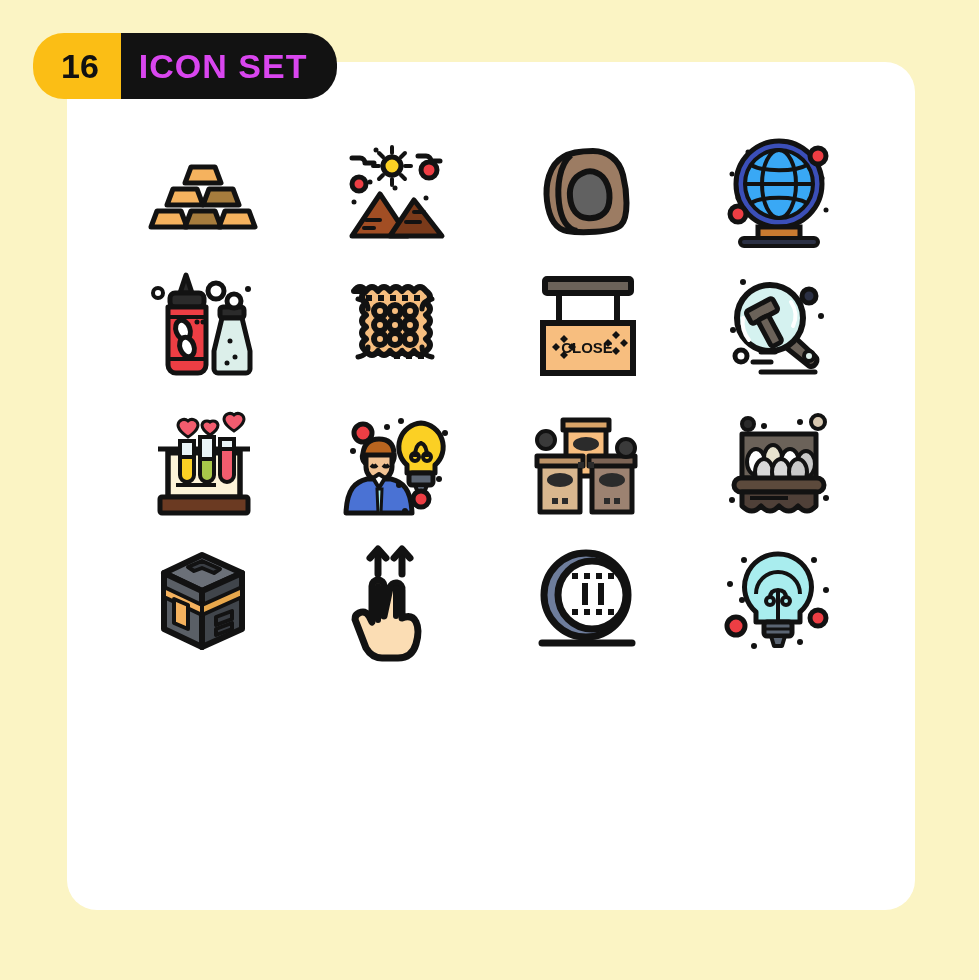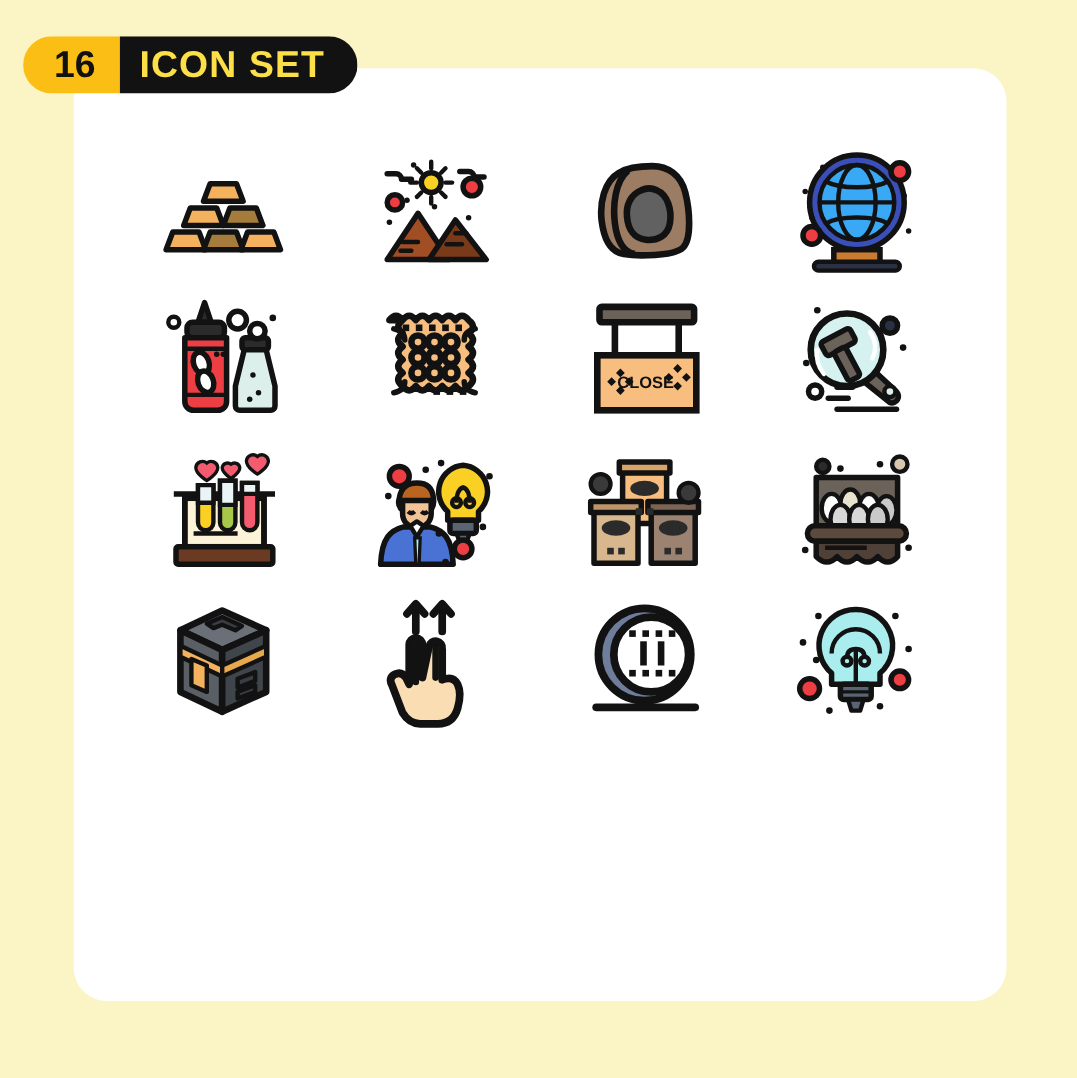--- a/index.html
+++ b/index.html
@@ -12,40 +12,40 @@
   }
   #card{
     position:absolute;
     left:67px; top:62px;
     width:848px; height:848px;
     background:#FFFFFF;
     border-radius:30px;
   }
   #badge{
     position:absolute;
-    left:21px; top:33px;
-    height:52px;
+    left:33px; top:33px;
+    height:66px;
     display:flex;
     align-items:stretch;
     border-radius:31px;
     overflow:hidden;
     z-index:10;
   }
   #badge .count{
     background:#FBBE15;
     color:#111111;
     font-size:34px;
     font-weight:bold;
     display:flex;align-items:center;justify-content:center;
     padding:0 22px 0 28px;
     letter-spacing:0px;
   }
   #badge .label{
     background:#121212;
-    color:#fde047;
+    color:#d946ef;
     font-size:34px;
     font-weight:bold;
     display:flex;align-items:center;justify-content:center;
     padding:0 30px 0 18px;
     letter-spacing:1px;
   }
   #grid{
     position:absolute;
     left:67px; top:62px;
     width:848px; height:648px;

